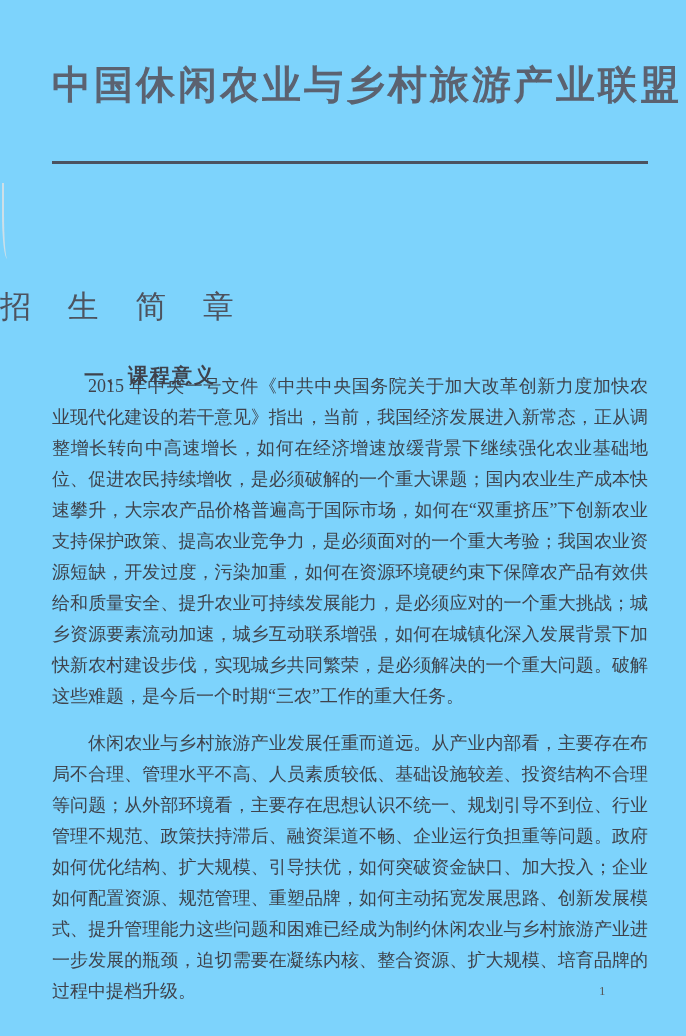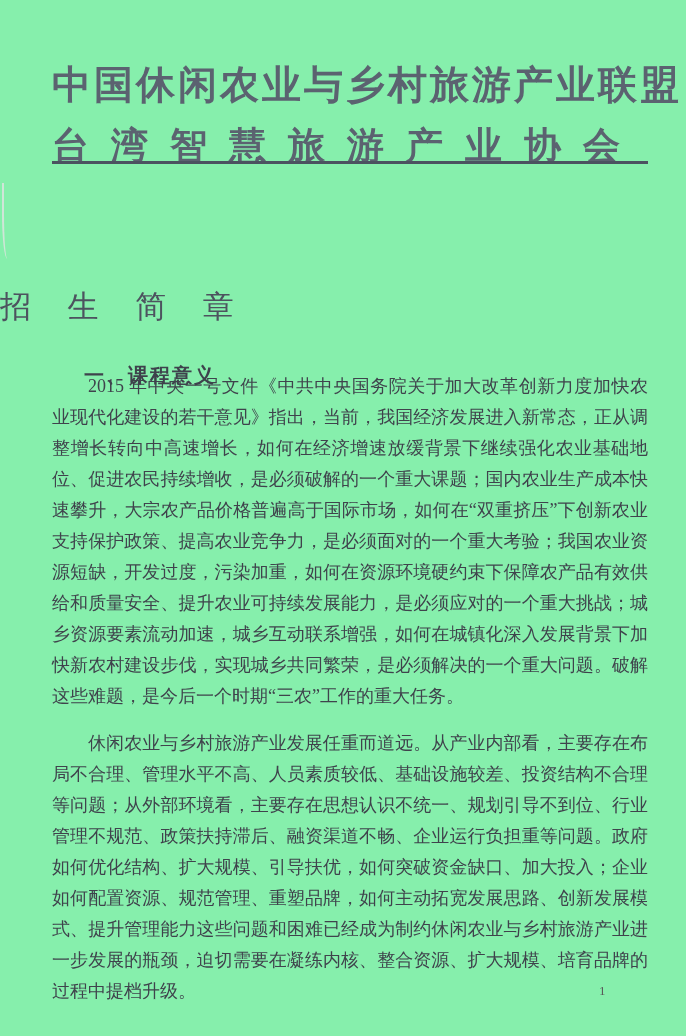--- a/index.html
+++ b/index.html
@@ -4,21 +4,21 @@
 <style>
   html, body {
     margin: 0;
     padding: 0;
     background: #ffffff;
   }
   .page {
     position: relative;
     width: 686px;
     height: 1036px;
-    background: #86efac;
+    background: #7dd3fc;
     overflow: hidden;
     font-family: "Liberation Serif", serif;
   }
   
   .scan-artifact {
     position: absolute;
     left: 2px;
     top: 183px;
     width: 7px;
     height: 76px;
@@ -121,21 +121,20 @@
 </style>
 </head>
 <body>
 
 <div class="page">
 
   <div class="scan-artifact"></div>
 
   <div class="org-line1">中国休闲农业与乡村旅游产业联盟</div>
 
-  <div class="org-line2">台湾智慧旅游产业协会</div>
 
   <div class="org-underline"></div>
 
 
   <div class="doc-subtitle">招 生 简 章</div>
 
   <div class="section-heading">一、课程意义</div>
 
   <div class="body-text">
     <p>2015 年中央一号文件《中共中央国务院关于加大改革创新力度加快农业现代化建设的若干意见》指出，当前，我国经济发展进入新常态，正从调整增长转向中高速增长，如何在经济增速放缓背景下继续强化农业基础地位、促进农民持续增收，是必须破解的一个重大课题；国内农业生产成本快速攀升，大宗农产品价格普遍高于国际市场，如何在“双重挤压”下创新农业支持保护政策、提高农业竞争力，是必须面对的一个重大考验；我国农业资源短缺，开发过度，污染加重，如何在资源环境硬约束下保障农产品有效供给和质量安全、提升农业可持续发展能力，是必须应对的一个重大挑战；城乡资源要素流动加速，城乡互动联系增强，如何在城镇化深入发展背景下加快新农村建设步伐，实现城乡共同繁荣，是必须解决的一个重大问题。破解这些难题，是今后一个时期“三农”工作的重大任务。</p>

